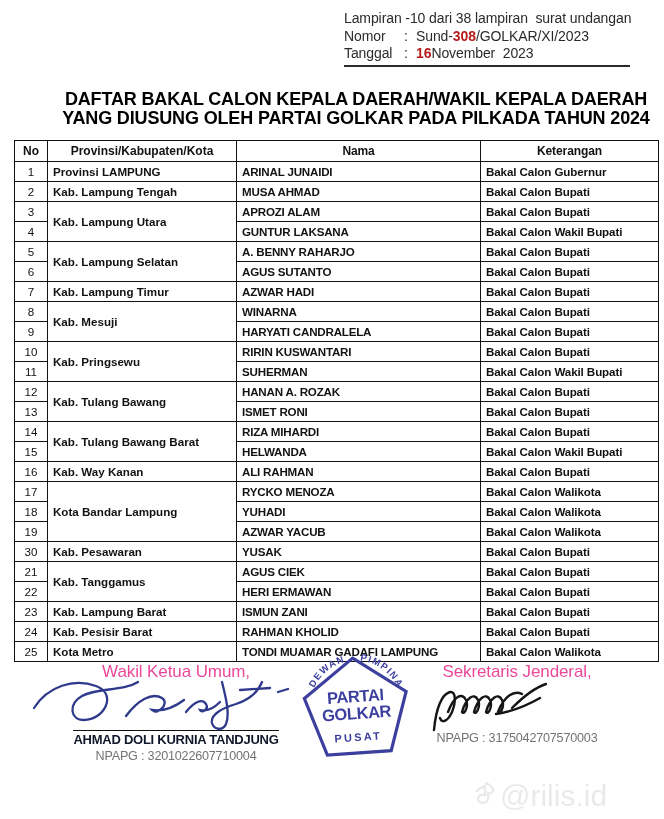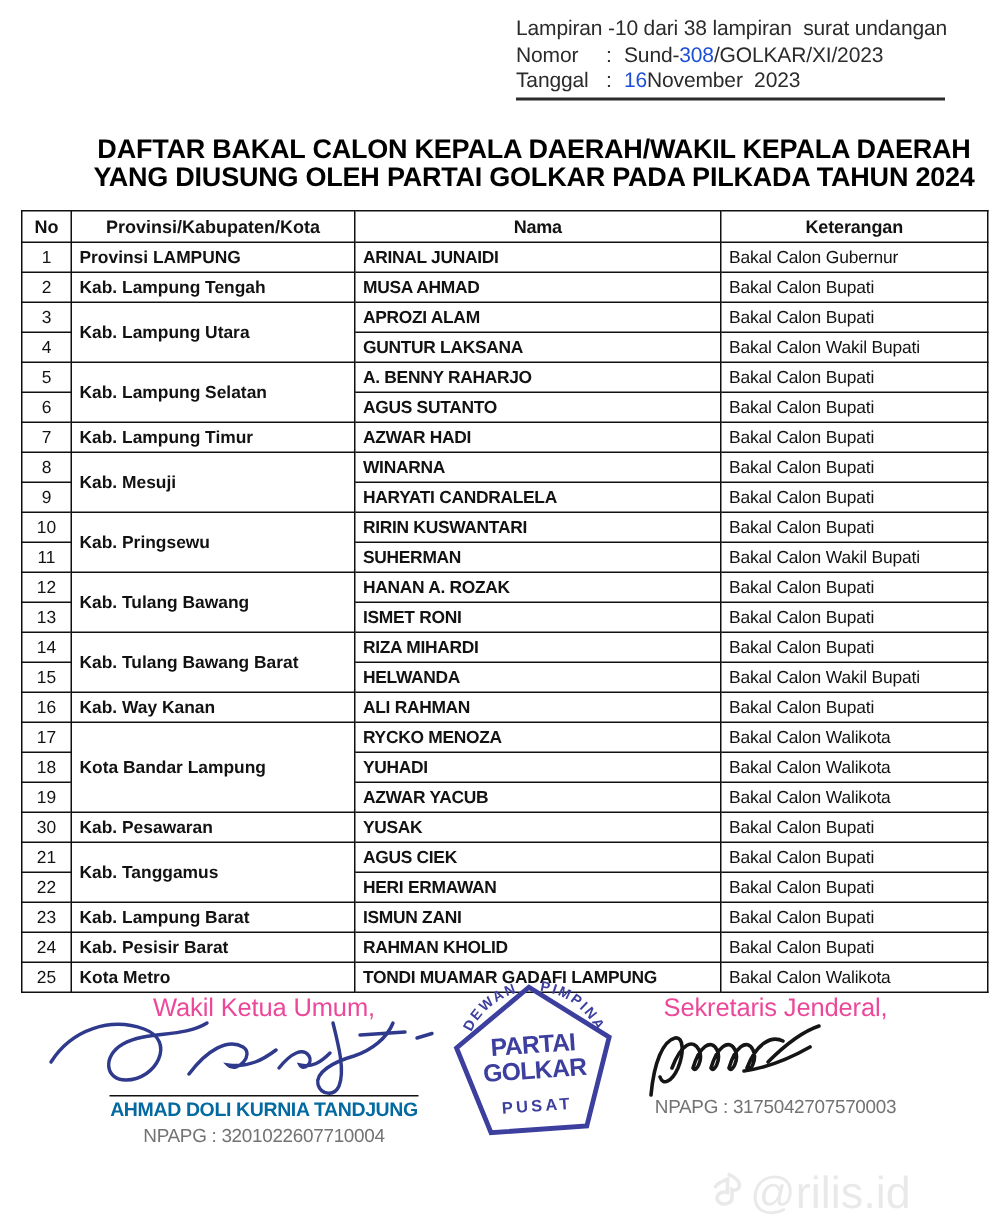--- a/index.html
+++ b/index.html
@@ -31,22 +31,22 @@
     white-space: pre;
     display: block;
   }
   .lh-row {
     display: flex;
     white-space: pre;
   }
   .lh-label { display: inline-block; width: 60px; }
   .lh-colon { display: inline-block; width: 12px; }
   .lh-strong {
-    font-weight: normal;
-    color: #1d4ed8;
+    font-weight: bold;
+    color: #b91c1c;
   }
   .lh-rule {
     margin-top: 2px;
     width: 286px;
     height: 2px;
     background: #2b2b2b;
   }
 
   
   .doc-title {
@@ -85,21 +85,21 @@
   }
   table.main th {
     font-weight: bold;
     text-align: center;
     font-size: 12px;
     height: 20px;
   }
   .col-no    { width: 22px;  text-align: center; }
   .col-prov  { width: 178px; font-weight: bold; }
   .col-nama  { width: 233px; font-weight: bold; letter-spacing: -0.2px;}
-  .col-ket   { width: 167px; font-weight: normal; letter-spacing: -0.1px;}
+  .col-ket   { width: 167px; font-weight: bold; letter-spacing: -0.1px;}
   td.col-no { font-weight: normal; font-size: 11.4px; }
 
   
   .sig-area {
     position: absolute;
     top: 662px;
     left: 0;
     width: 664px;
     height: 130px;
   }
@@ -111,21 +111,21 @@
   .sig-right { left: 392px; width: 250px; }
   .sig-role {
     font-size: 17px;
     color: #ec4899;
     letter-spacing: -0.1px;
   }
   .sig-space { height: 48px; position: relative; }
   .sig-name {
     font-size: 13px;
     font-weight: bold;
-    color: #0369a1;
+    color: #0f172a;
     border-top: 1.6px solid #111;
     display: inline-block;
     padding-top: 1px;
     letter-spacing: -0.25px;
   }
   .sig-npapg {
     font-size: 12.6px;
     color: #737373;
     margin-top: 1px;
     letter-spacing: -0.2px;

